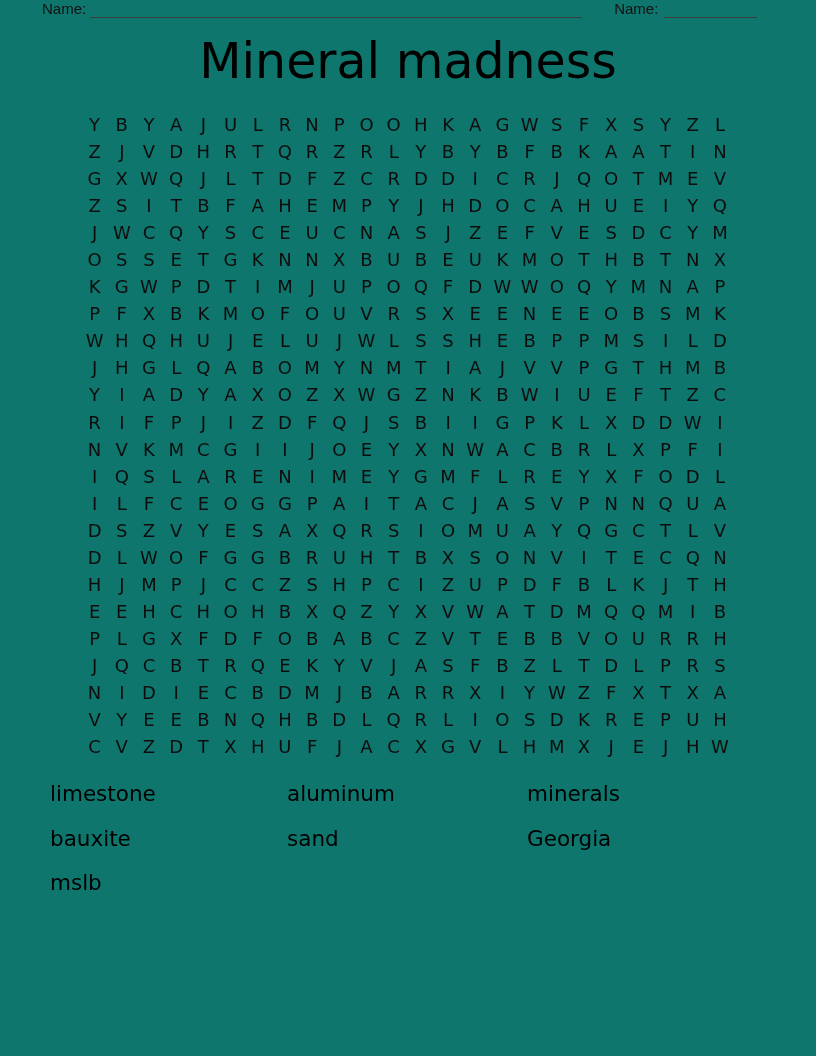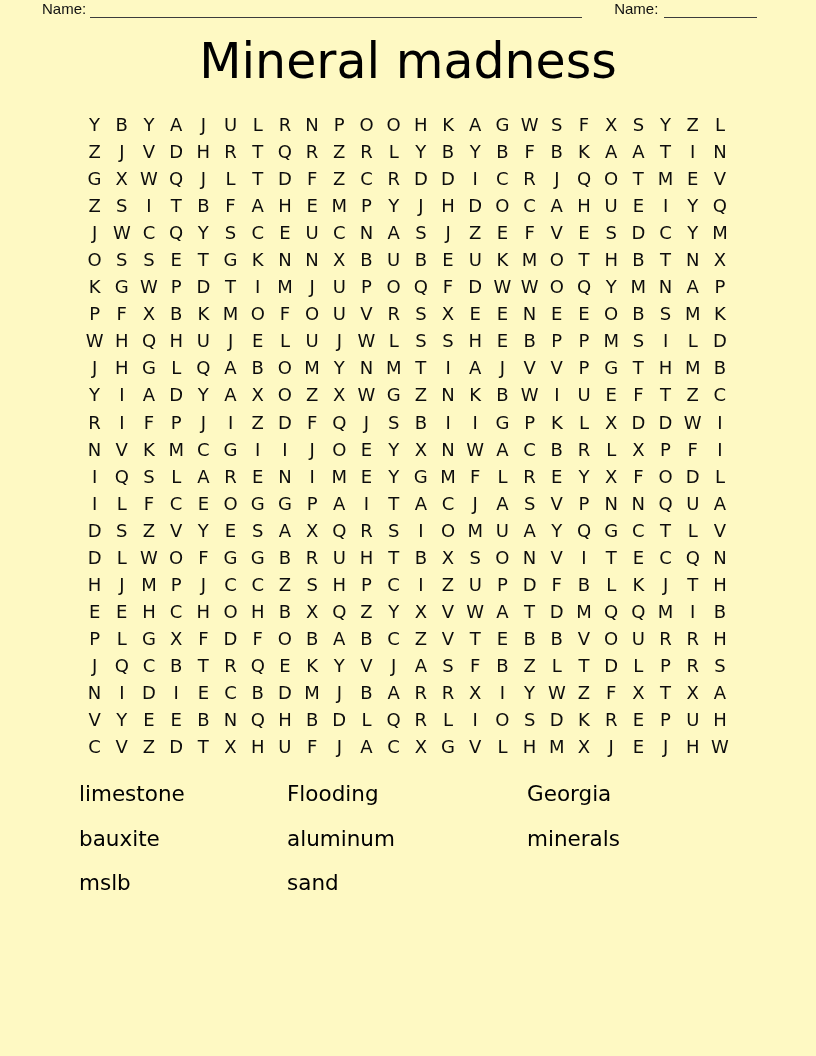--- a/index.html
+++ b/index.html
@@ -1,21 +1,21 @@
 <!DOCTYPE html>
 <html><head>
 <meta charset="utf-8">
 <style>
   * { margin: 0; padding: 0; box-sizing: border-box; }
   html, body { background: #ffffff; }
   .page {
     position: relative;
     width: 816px;
     height: 1056px;
-    background: #fef9c3;
+    background: #0f766e;
     font-family: "DejaVu Sans", sans-serif;
     color: #000;
     overflow: hidden;
   }
   
   .header {
     position: absolute;
     top: 0; left: 42px; right: 50px;
     display: flex;
     align-items: flex-end;
@@ -54,21 +54,21 @@
     display: flex;
     align-items: center;
     justify-content: center;
     font-size: 18px;
     font-weight: 500;
     color: #0d0d0d;
   }
   
   .words { position: absolute; top: 779px; left: 0; }
   .word-col { position: absolute; top: 0; }
-  .word-col.c0 { left: 50px; margin-left: 29px; }
+  .word-col.c0 { left: 50px; }
   .word-col.c1 { left: 287px; }
   .word-col.c2 { left: 527px; }
   .word {
     display: block;
     height: 44.5px;
     line-height: 30px;
     font-size: 21.5px;
     font-weight: 400;
     color: #000;
     white-space: nowrap;
@@ -667,23 +667,22 @@
       <span class="cell">W</span>
     </div>
 
   <div class="words" id="words">
       <div class="word-col c0">
         <span class="word">limestone</span>
         <span class="word">bauxite</span>
         <span class="word">mslb</span>
       </div>
       <div class="word-col c1">
-        <span class="word">Flooding</span>
         <span class="word">aluminum</span>
         <span class="word">sand</span>
       </div>
       <div class="word-col c2">
+        <span class="word">minerals</span>
         <span class="word">Georgia</span>
-        <span class="word">minerals</span>
       </div>
     </div>
 
 </div>
 
 </body></html>

